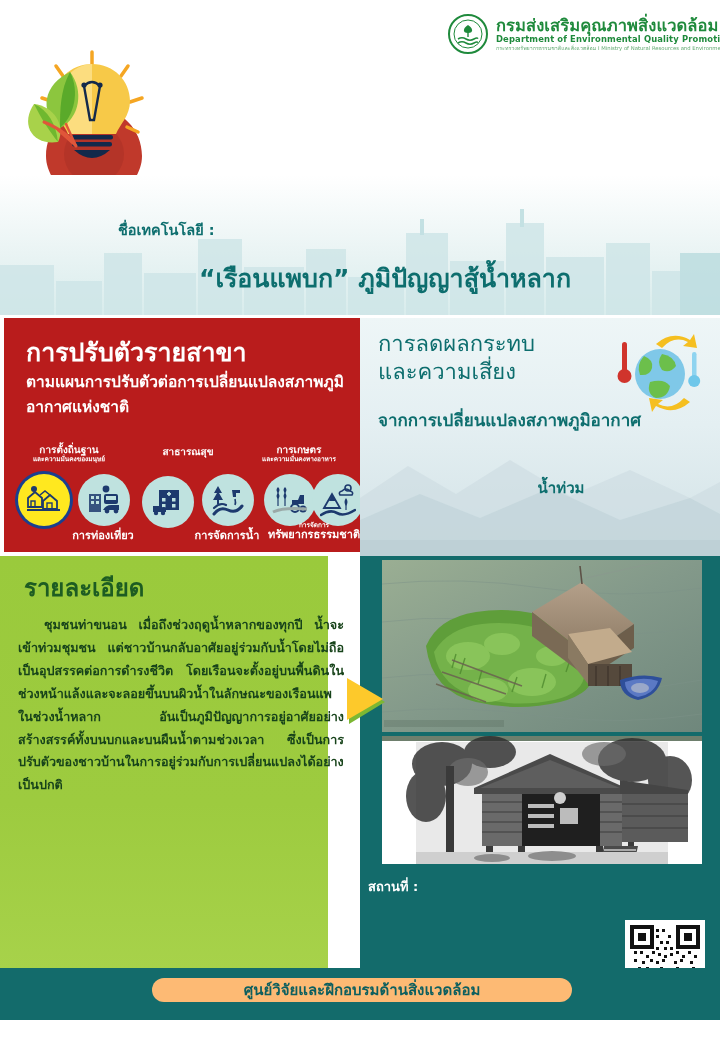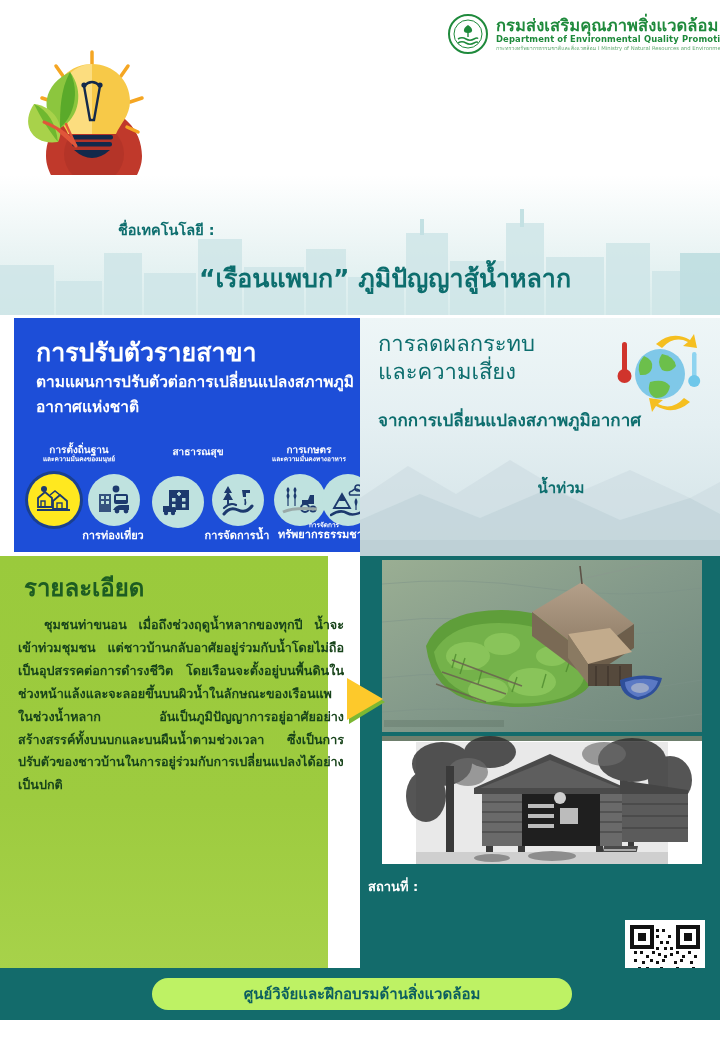--- a/index.html
+++ b/index.html
@@ -43,21 +43,21 @@
 
   
   .name-band { position:absolute; left:0; top:175px; width:720px; height:140px;
       background:linear-gradient(180deg,#ffffff 0%,#eaf4f4 55%,#d8ecec 100%); overflow:hidden; }
   .city { position:absolute; left:0; bottom:0; width:720px; height:112px; opacity:.85; }
   .label-tech { position:absolute; left:118px; top:218px; font-size:14.5px; font-weight:bold; color:#0d6e6e; }
   .tech-name { position:absolute; left:150px; top:258px; width:470px; text-align:center;
       font-size:25px; font-weight:bold; color:#0d6e6e; }
 
   
-  .panel-left { position:absolute; left:14px; top:318px; width:360px; height:234px; background:#1d4ed8; }
+  .panel-left { position:absolute; left:4px; top:318px; width:360px; height:234px; background:#b91c1c; }
   .pl-h1 { position:absolute; left:22px; top:14px; font-size:25px; font-weight:bold; color:#ffffff; }
   .pl-h2 { position:absolute; left:22px; top:52px; width:330px; font-size:15.5px; font-weight:bold;
       color:#ffffff; line-height:1.62; }
 
   .sector-row { position:absolute; left:8px; top:126px; width:352px; height:108px; }
   .sec { position:absolute; width:52px; height:52px; border-radius:50%; background:#bfe2df;
       display:flex; align-items:center; justify-content:center; }
   .sec.active { background:#ffe81f; box-shadow:0 0 0 3px #1a3f8f; }
   .sec-top-lab { position:absolute; text-align:center; color:#ffffff; font-weight:bold; }
   .sec-top-lab .t1 { font-size:10px; display:block; line-height:1.15; }
@@ -91,22 +91,22 @@
   .photo2 { position:absolute; left:22px; top:180px; width:320px; height:128px; overflow:hidden; background:#ffffff; }
   .place-row { position:absolute; left:8px; top:320px; width:352px; }
   .place-lab { font-size:13px; font-weight:bold; color:#ffffff; }
   .place-val { font-size:13px; color:#f2ef62; line-height:1.65; }
   .qr-box { position:absolute; left:265px; top:364px; width:80px; height:80px; background:#fff; padding:5px; }
   .qr-cap { position:absolute; left:255px; top:449px; width:100px; text-align:center;
       font-size:9px; color:#ffffff; }
 
   
   .footer { position:absolute; left:0; top:968px; width:720px; height:52px; background:#136b6b; }
-  .footer-pill { position:absolute; left:152px; top:10px; width:420px; height:32px; border-radius:16px;
-      background:#bef264; display:flex; align-items:center; justify-content:center; }
+  .footer-pill { position:absolute; left:152px; top:10px; width:420px; height:24px; border-radius:16px;
+      background:#fdba74; display:flex; align-items:center; justify-content:center; }
   .footer-pill span { font-size:15px; font-weight:bold; color:#0d5f5f; }
   .left-green-strip { position:absolute; left:0; top:556px; width:8px; height:464px; background:#8ec63f; }
 
   svg { display:block; }
 </style>
 </head>
 <body>
 
 <div class="poster">
 

